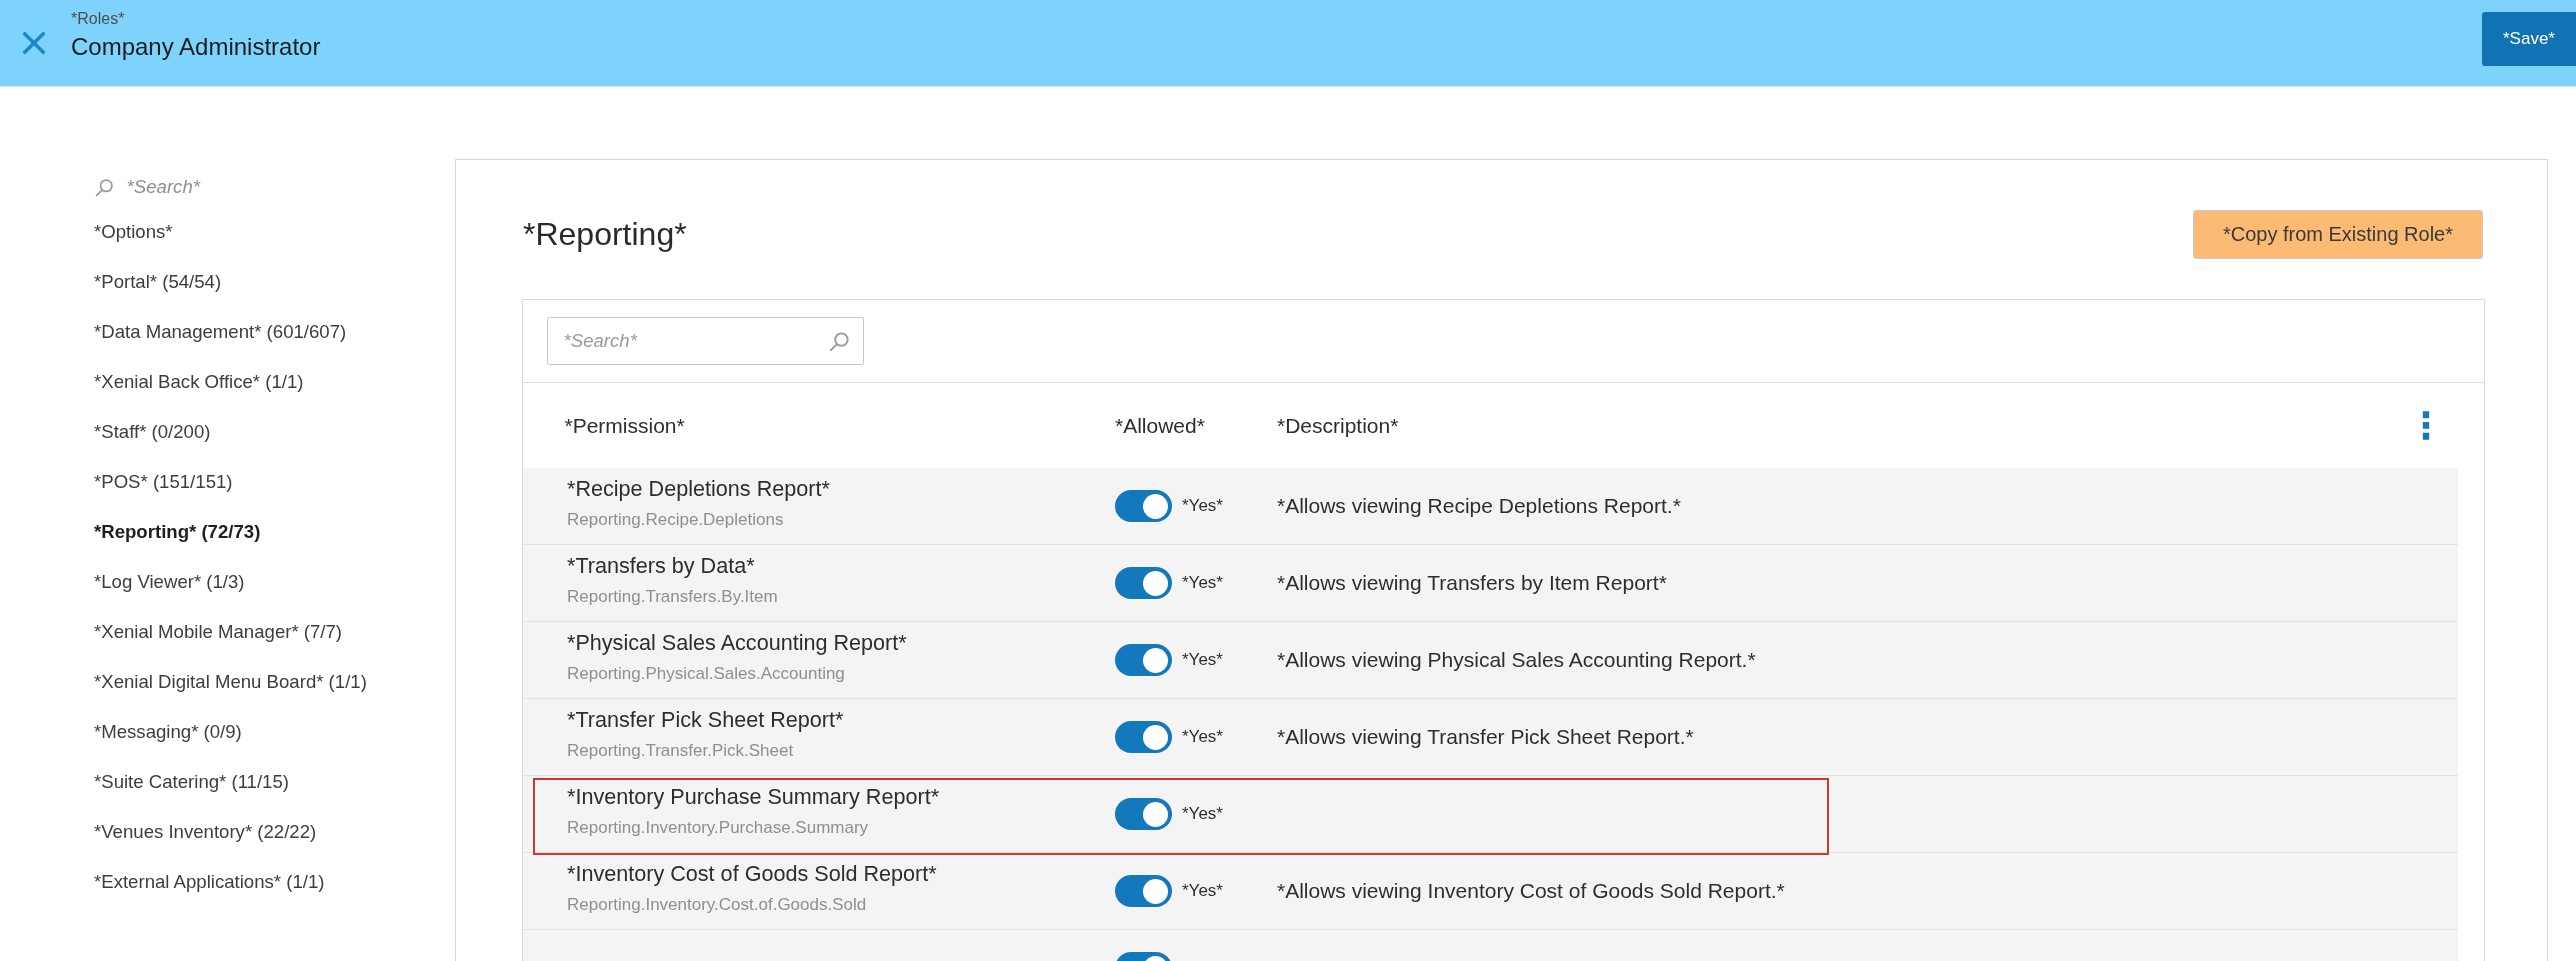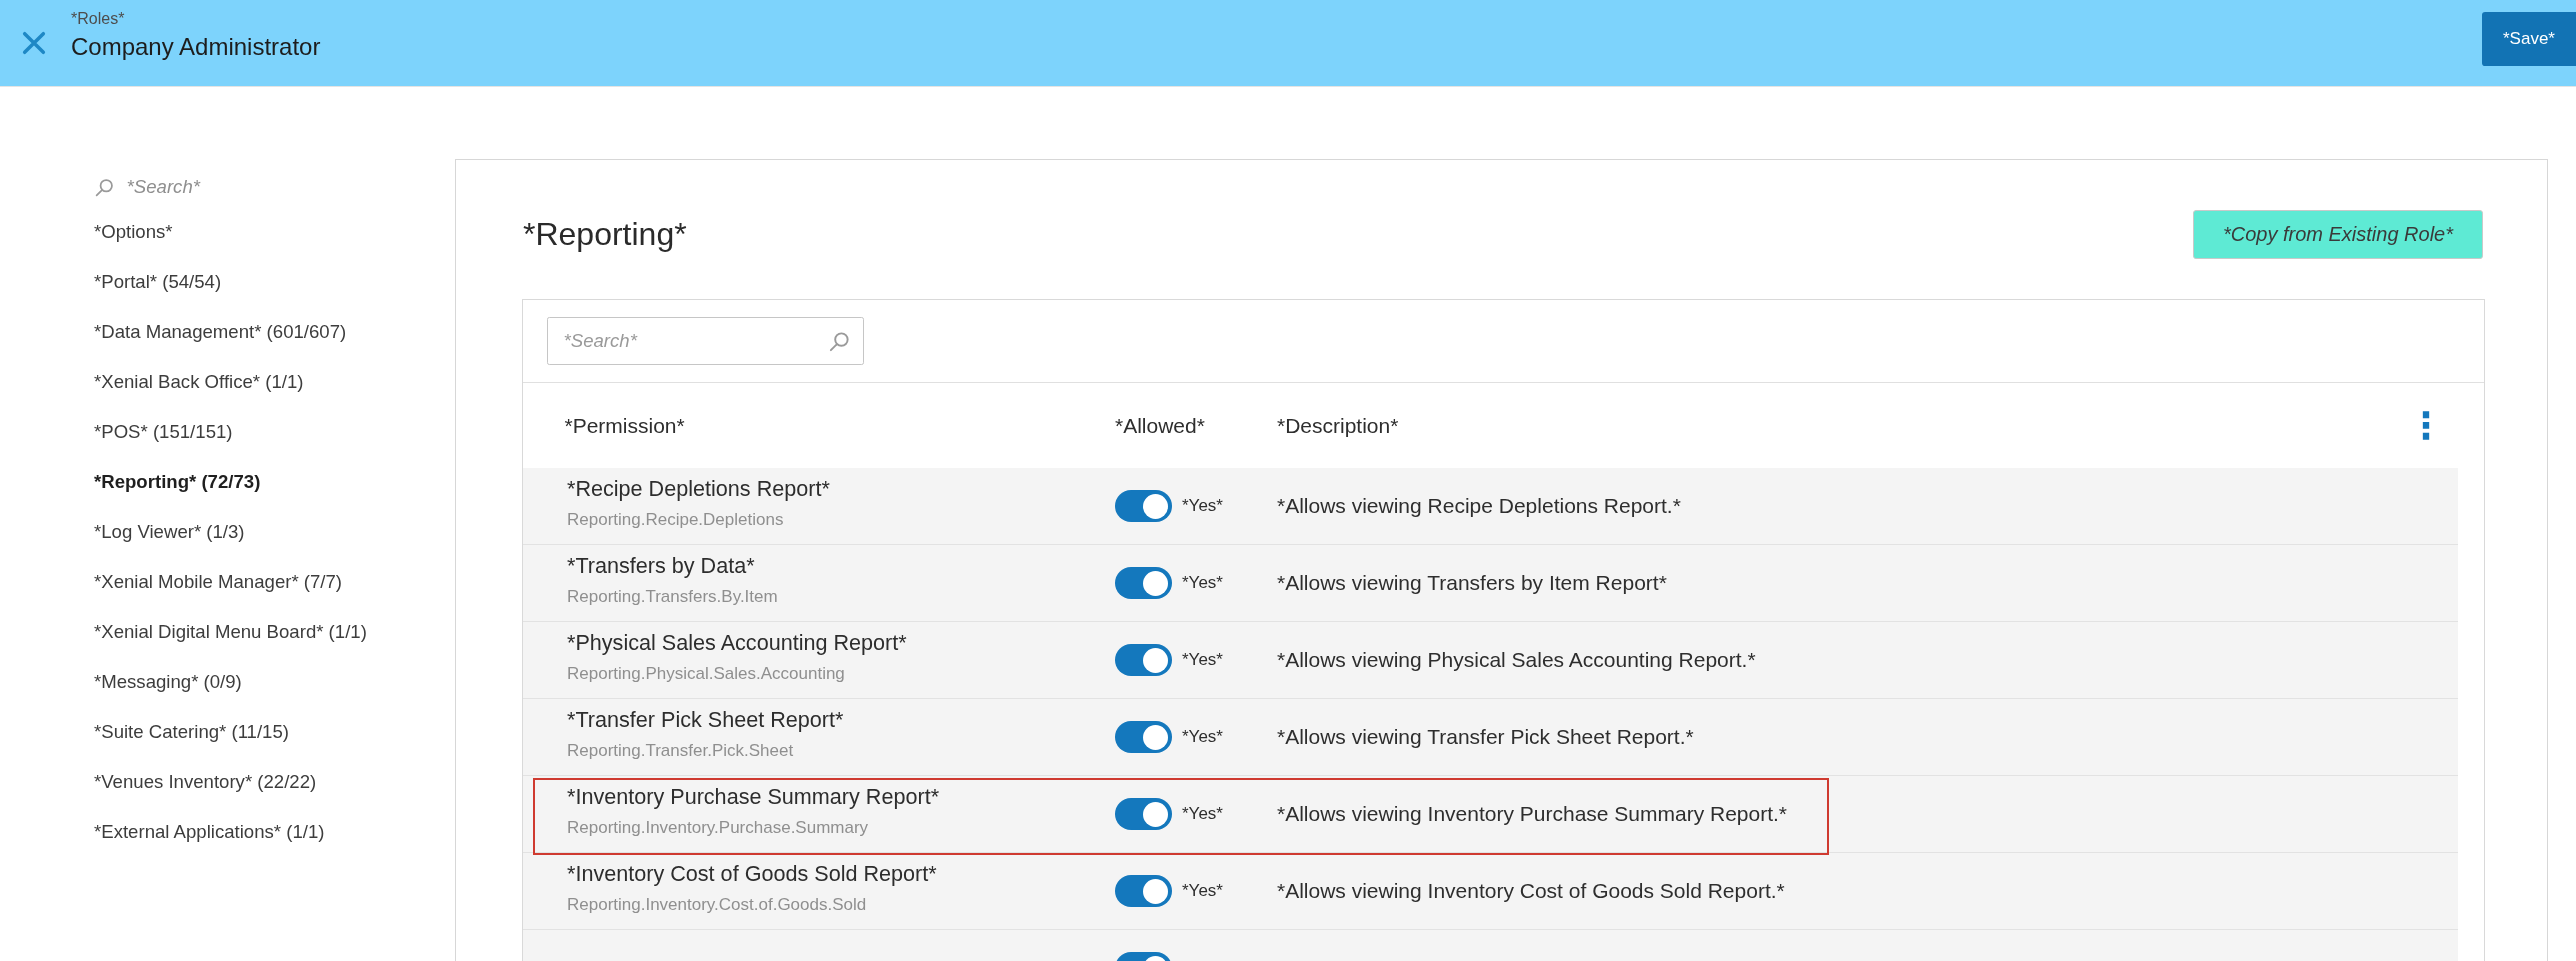--- a/index.html
+++ b/index.html
@@ -26,22 +26,22 @@
   .side-item { height:50px; display:flex; align-items:center; font-size:18.6px;
                color:#3d3d3d; cursor:pointer; }
   .side-item.selected { font-weight:700; color:#1f1f1f; }
 
   
   .panel { position:absolute; left:455px; top:159px; width:2093px; height:850px;
            background:#fff; border:0.8px solid #d7d7d7; }
   .panel-head { display:flex; justify-content:space-between; align-items:center;
                 padding:49px 64px 0 67px; height:99px; }
   .section-title { font-size:32px; font-weight:400; color:#2a2a2a; }
-  .copy-btn { height:49px; padding:0 29px; background:#5eead4; border:0.8px solid #c9c9c9;
-              border-radius:3.1px; font-size:20px; color:#3a3a3a; cursor:pointer;font-style:italic; }
+  .copy-btn { height:49px; padding:0 29px; background:#fdba74; border:0.8px solid #c9c9c9;
+              border-radius:3.1px; font-size:20px; color:#3a3a3a; cursor:pointer; }
 
   .table-box { margin:40px 62px 0 66px; border:0.8px solid #d9d9d9; background:#fff; }
   .search-row { height:83px; border-bottom:0.8px solid #e0e0e0; display:flex;
                 align-items:center; padding-left:24px; }
   .table-search { width:317px; height:48px; border:0.8px solid #c6c6c6; border-radius:2.3px;
                   display:flex; align-items:center; justify-content:space-between;
                   padding:0 12.4px 0 15.5px; cursor:text; background:#fff; }
   .table-search .ph { font-style:italic; color:#9a9a9a; font-size:18.6px; }
 
   .thead { height:85px; position:relative; background:#fff; }
@@ -101,20 +101,23 @@
       <li class="side-item">
     <span>*Portal* (54/54)</span>
   </li>
       <li class="side-item">
     <span>*Data Management* (601/607)</span>
   </li>
       <li class="side-item">
     <span>*Xenial Back Office* (1/1)</span>
   </li>
       <li class="side-item">
+    <span>*Staff* (0/200)</span>
+  </li>
+      <li class="side-item">
     <span>*POS* (151/151)</span>
   </li>
       <li class="side-item selected">
     <span>*Reporting* (72/73)</span>
   </li>
       <li class="side-item">
     <span>*Log Viewer* (1/3)</span>
   </li>
       <li class="side-item">
     <span>*Xenial Mobile Manager* (7/7)</span>
@@ -198,21 +201,20 @@
     <div class="yes">*Yes*</div>
     <div class="desc">*Allows viewing Transfer Pick Sheet Report.*</div>
   </div>
         <div class="row">
     <div class="name">*Inventory Purchase Summary Report*</div>
     <div class="code">Reporting.Inventory.Purchase.Summary</div>
     <div class="toggle">
       <div class="knob"></div>
     </div>
     <div class="yes">*Yes*</div>
-    <div class="desc">*Allows viewing Inventory Purchase Summary Report.*</div>
   </div>
         <div class="row">
     <div class="name">*Inventory Cost of Goods Sold Report*</div>
     <div class="code">Reporting.Inventory.Cost.of.Goods.Sold</div>
     <div class="toggle">
       <div class="knob"></div>
     </div>
     <div class="yes">*Yes*</div>
     <div class="desc">*Allows viewing Inventory Cost of Goods Sold Report.*</div>
   </div>

